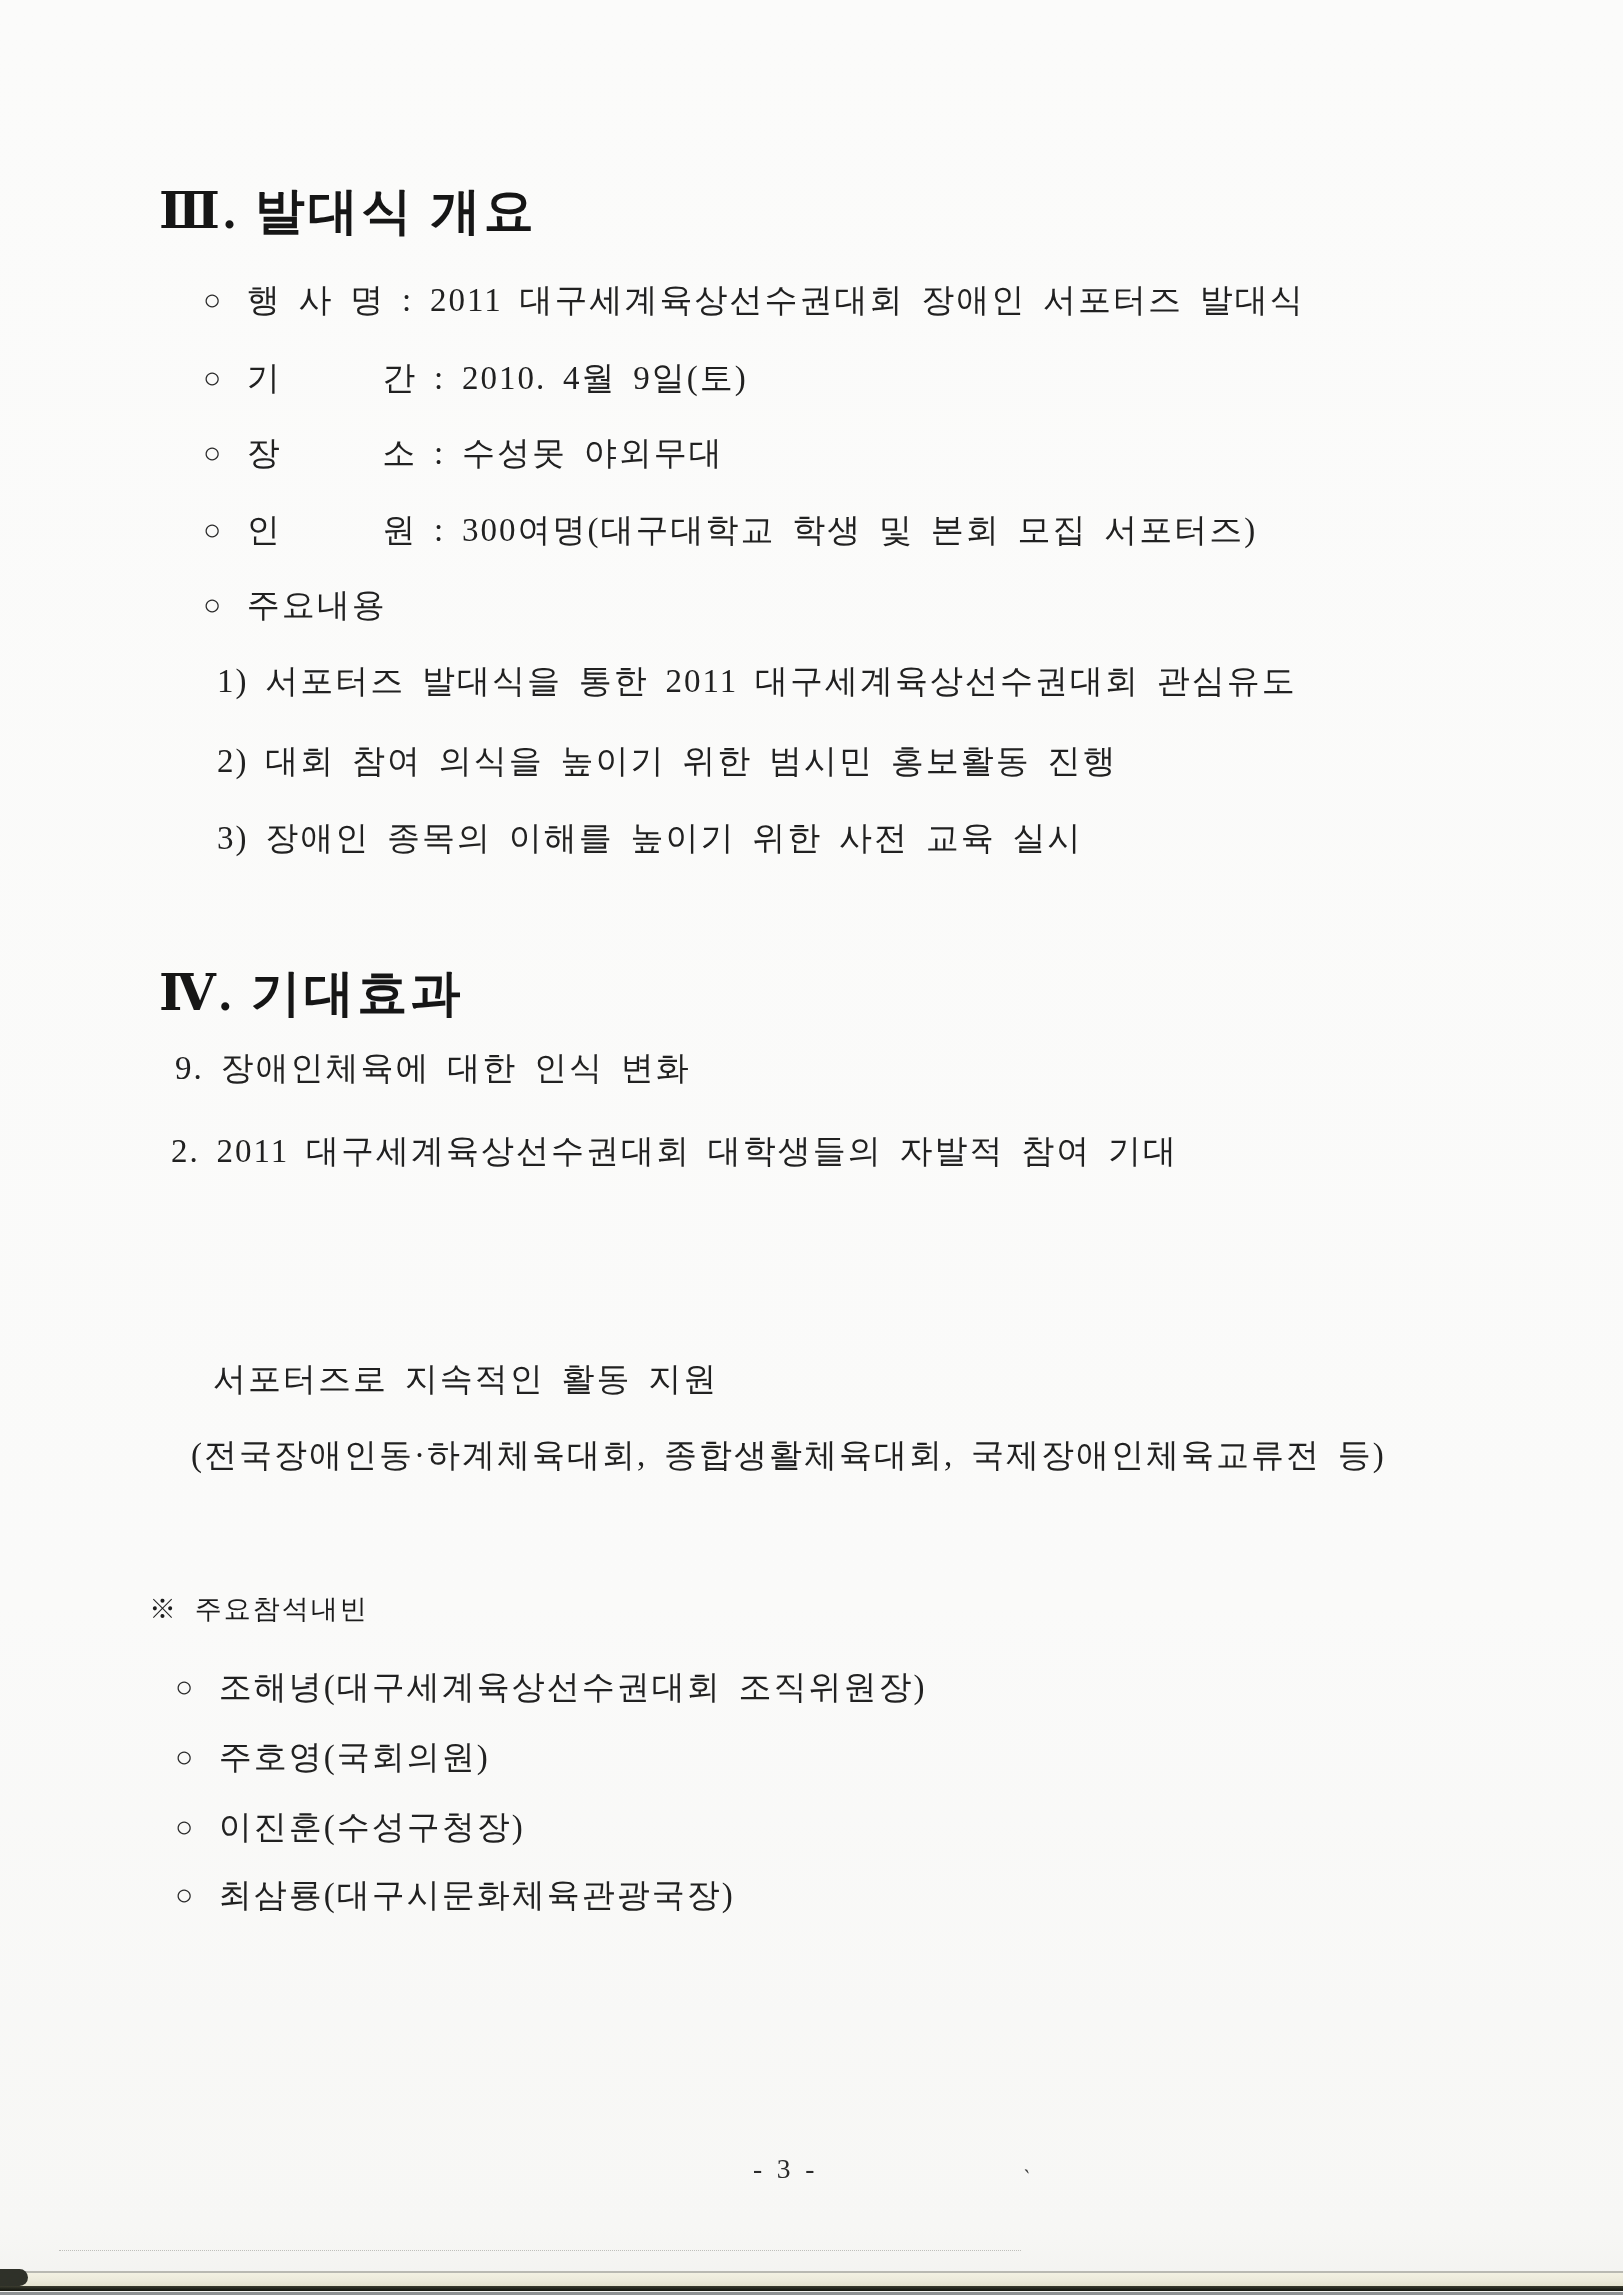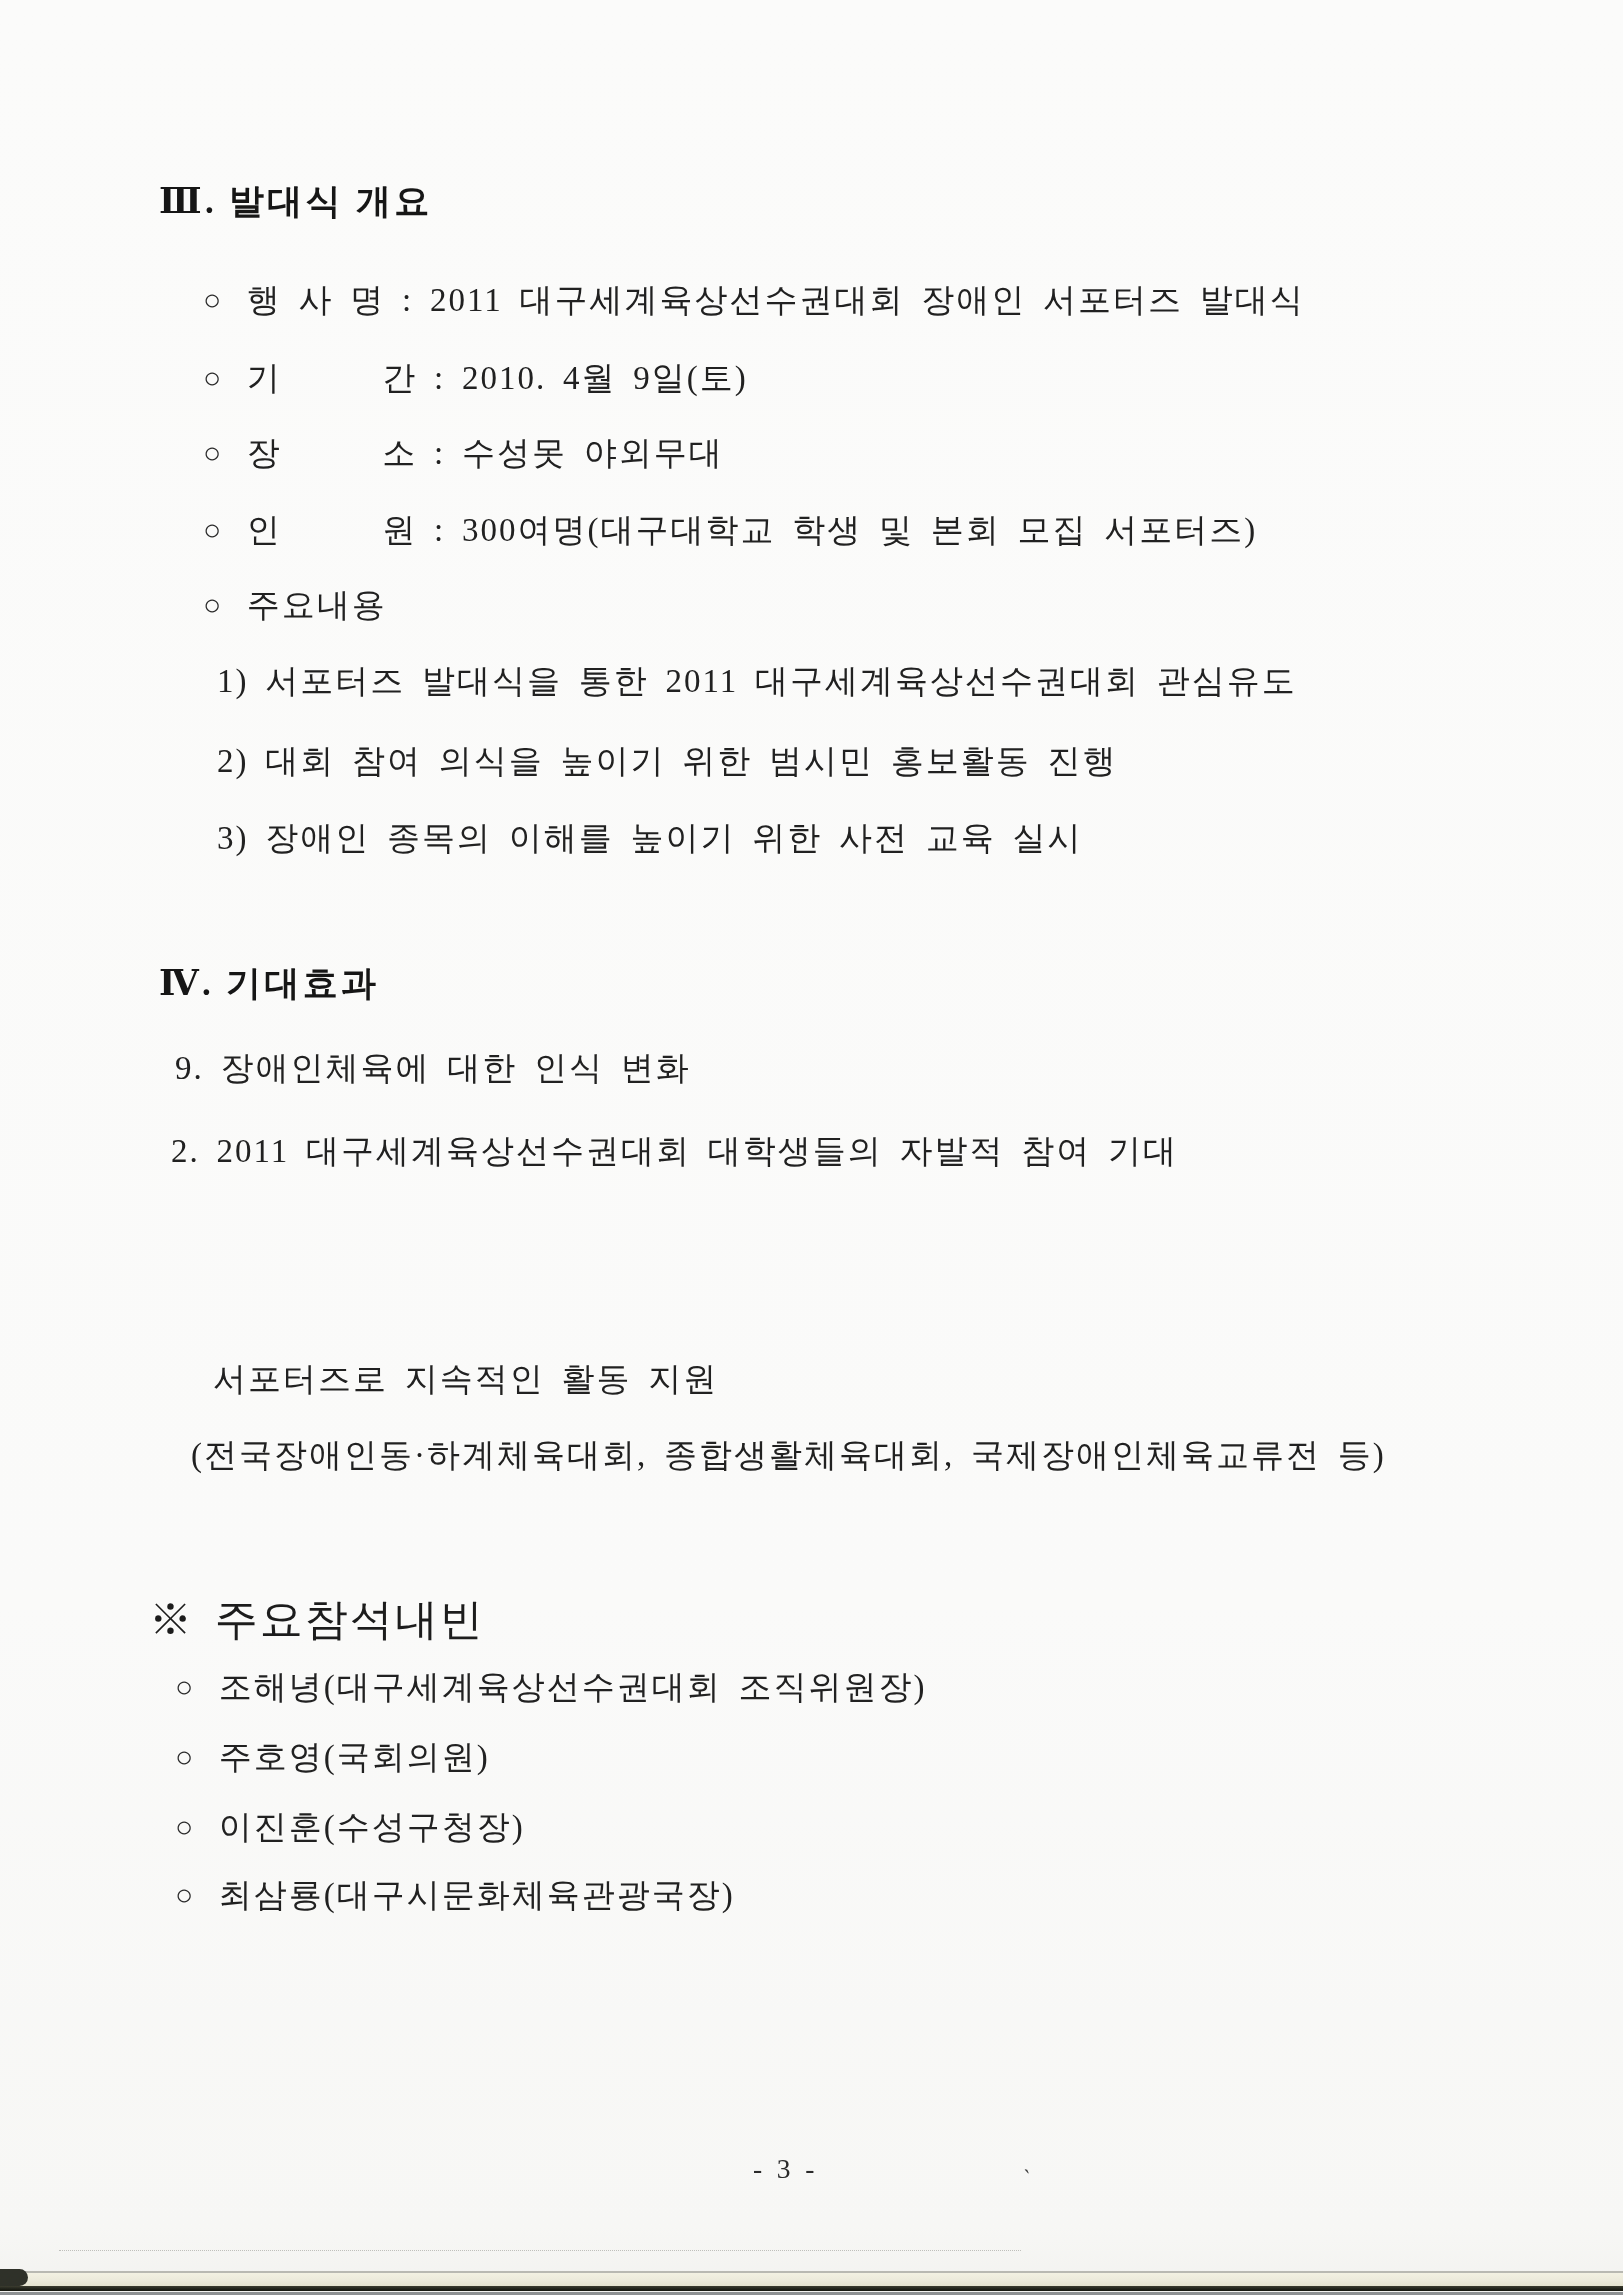--- a/index.html
+++ b/index.html
@@ -12,21 +12,21 @@
     position: relative;
     width: 1623px;
     height: 2295px;
     background: linear-gradient(180deg, #fbfbfa 0%, #fafaf9 70%, #f7f7f5 97%, #f2f2ef 100%);
     overflow: hidden;
     font-family: "Liberation Serif", "DejaVu Serif", serif;
     color: #1e1e1e;
   }
   .abs { position: absolute; white-space: pre; }
   .section-heading {
-    font-size: 35px;
+    font-size: 50px;
     font-weight: bold;
     letter-spacing: 3.3px;
     color: #161616;
   }
   .body-line {
     font-size: 33px;
     letter-spacing: 2px;
     word-spacing: 6.5px;
     line-height: 1.2;
     color: #212121;
@@ -34,21 +34,21 @@
   .row { display: flex; align-items: flex-start; }
   .bullet-marker {
     display: inline-block;
     margin-right: 23.6px;
     font-size: 30px;
     position: relative;
     top: 1.3px;
     color: #2a2a2a;
   }
   .ref-heading {
-    font-size: 43px;
+    font-size: 27px;
     letter-spacing: 2px;
     word-spacing: 7.9px;
     color: #1c1c1c;
   }
   .page-number {
     font-size: 27.5px;
     letter-spacing: 3.9px;
     color: #2a2a2a;
   }
   .artifact-tick {

